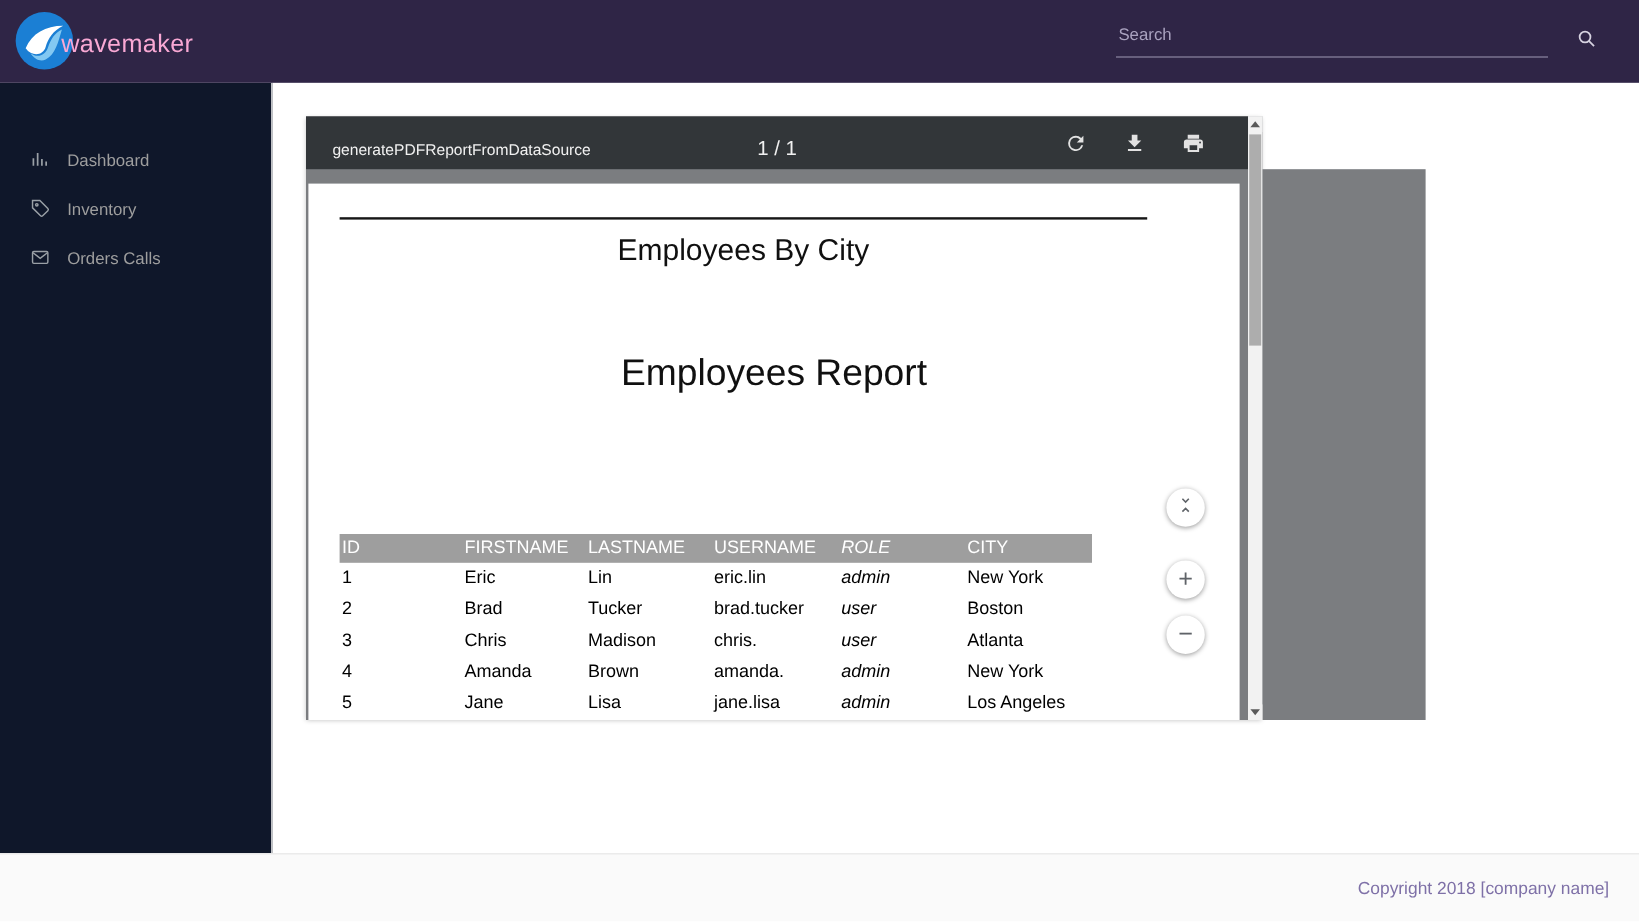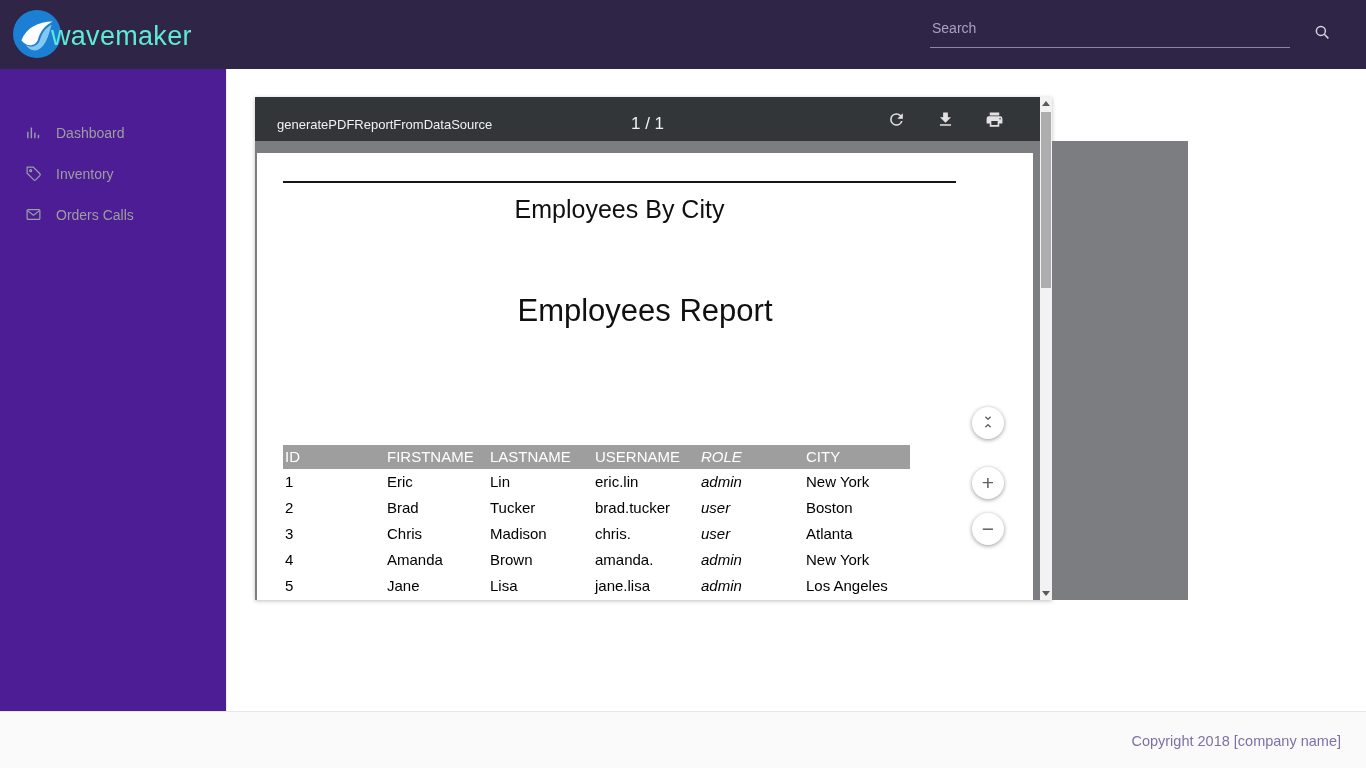--- a/index.html
+++ b/index.html
@@ -3,30 +3,30 @@
 <meta charset="utf-8">
 <style>
   * { margin:0; padding:0; box-sizing:border-box; }
   html,body { width:1366px; height:768px; overflow:hidden; background:#fff;
     font-family:"Liberation Sans", sans-serif; }
   .stage { position:relative; width:1366px; height:768px; }
 
   
   .header { position:absolute; left:0; top:0; width:1366px; height:69px; background:#2f2546; z-index:20; }
   .logo-wrap { position:absolute; left:12px; top:9px; display:flex; align-items:center; cursor:pointer; }
-  .brand { color:#5eead4; font-size:27px; margin-left:-11px; letter-spacing:.3px; }
+  .brand { color:#f9a8d4; font-size:21px; margin-left:-11px; letter-spacing:.3px; }
   .search-wrap { position:absolute; left:930px; top:13px; width:360px; }
   .search-input { width:100%; background:transparent; border:none; outline:none;
     border-bottom:1px solid #8d86a3; color:#f9a8d4; font-size:14px; padding:7px 2px 11px;
     font-family:"Liberation Sans", sans-serif; }
   .search-input::placeholder { color:#a9a2bf; }
   .hdr-search-icon { position:absolute; left:1313px; top:23px; width:18px; height:18px; cursor:pointer; }
 
   
-  .sidebar { position:absolute; left:0; top:69px; width:227px; height:642px; background:#4c1d95;
+  .sidebar { position:absolute; left:0; top:69px; width:227px; height:642px; background:#0f172a;
     border-right:1px solid #ededed; z-index:10; }
   .side-list { margin-top:43px; }
   .side-item { height:41px; display:flex; align-items:center; gap:14px; padding-left:25px; cursor:pointer; }
   .side-label { color:#9e9e9e; font-size:14px; }
   .side-icon { width:17px; height:17px; display:flex; }
 
   
   .main { position:absolute; left:228px; top:69px; width:1138px; height:642px; background:#fff; }
 
   

